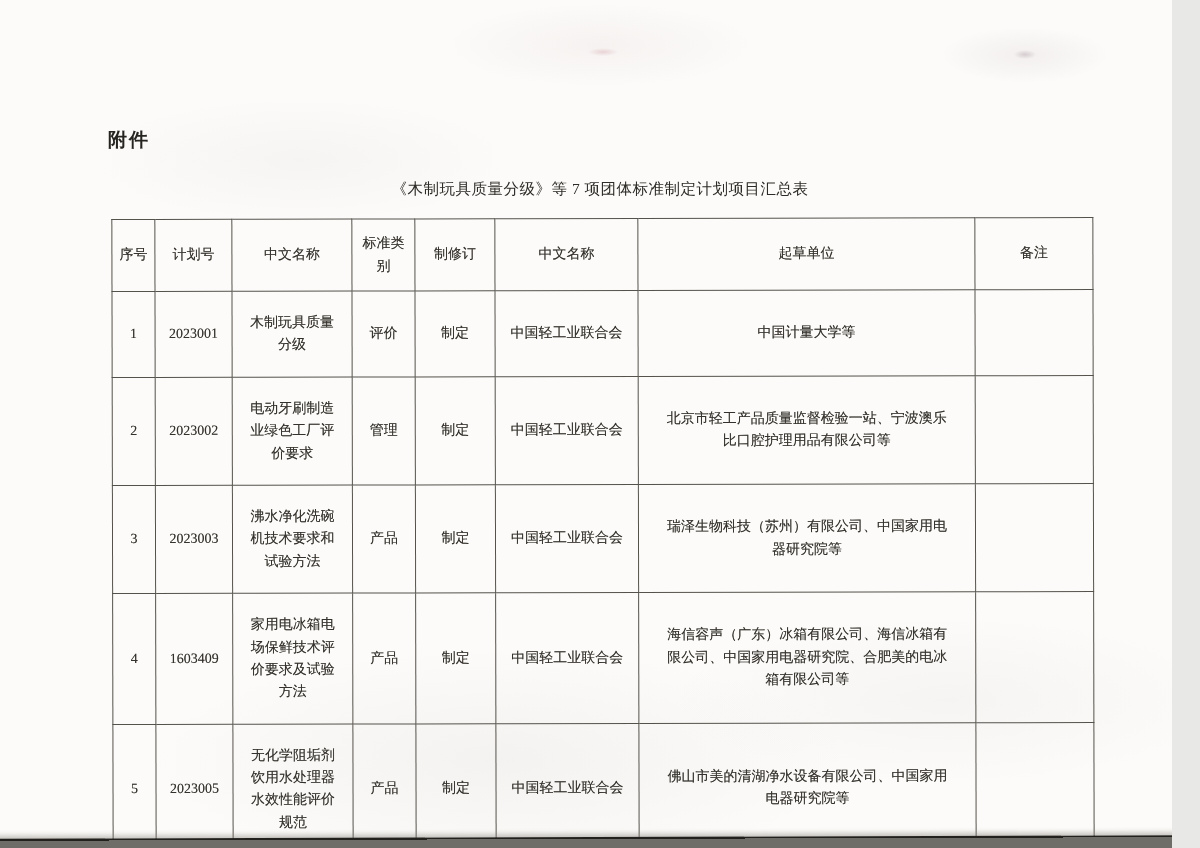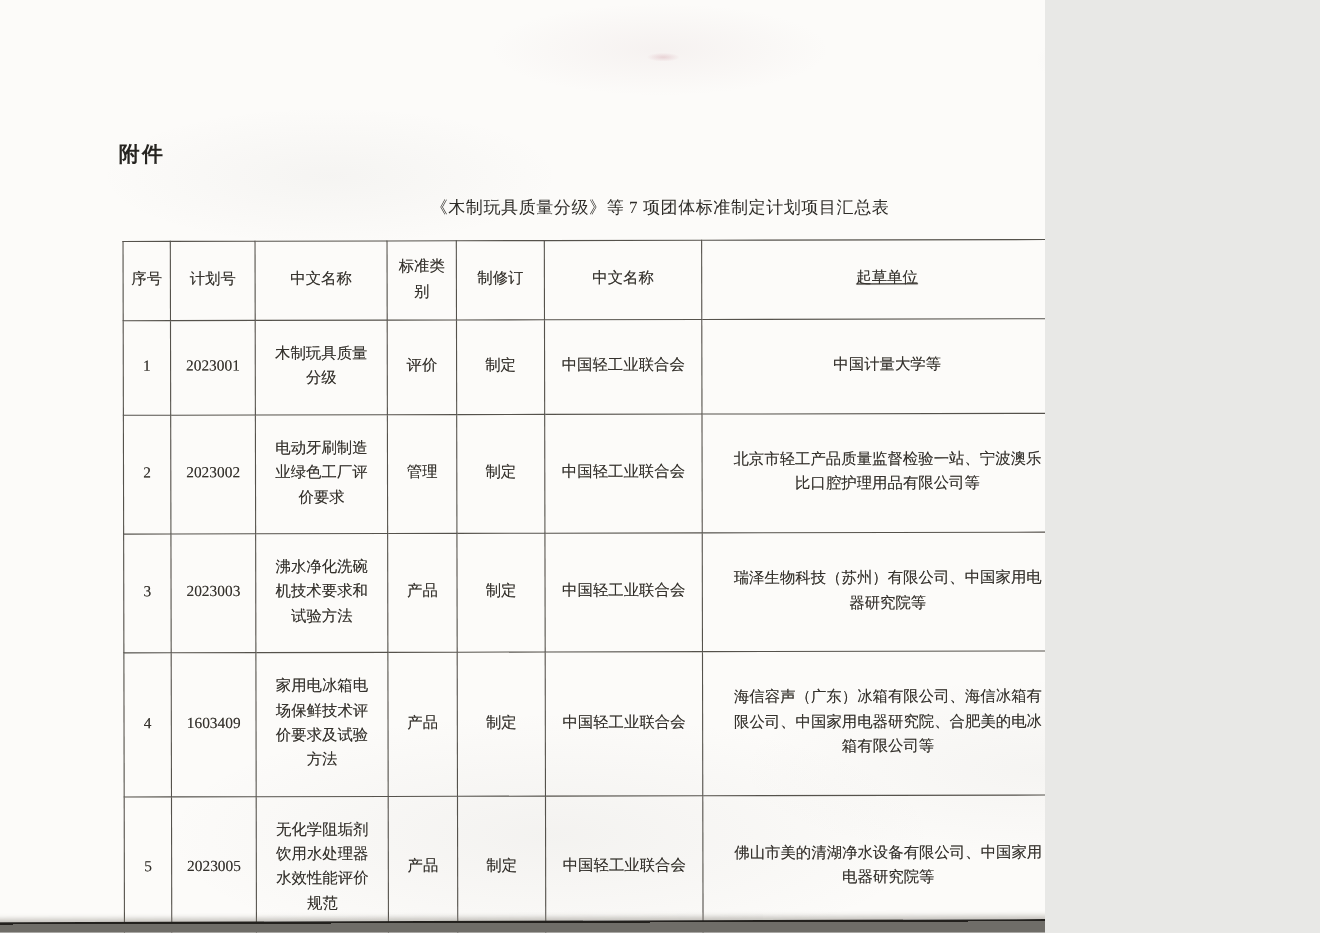--- a/index.html
+++ b/index.html
@@ -1,18 +1,18 @@
 <!DOCTYPE html>
 <html><head>
 <meta charset="utf-8">
 <style>
   html,body{margin:0;padding:0;background:#e8e8e6;}
   .page{
     position:relative;
-    width:950px;height:848px;
+    width:1172px;height:848px;
     background:#fcfbf9;
     overflow:hidden;
     font-family:"Liberation Serif","DejaVu Serif",serif;
     color:#33302c;
   }
   
   .page::before{
     content:"";position:absolute;inset:0;pointer-events:none;
     background:
       radial-gradient(220px 60px at 600px 45px, rgba(190,160,165,.10), transparent 70%),
@@ -42,21 +42,21 @@
     border:1px solid #55524c;
     text-align:center;vertical-align:middle;
     padding:2px 6px;line-height:1.6;
     font-weight:normal;
     text-shadow:0 0 .5px rgba(70,66,60,.55);
     overflow:hidden;
   }
   .std-table thead tr{height:72px;}
   .std-table td.c-name{padding:20px 13px;}
   .std-table td.c-draft{padding:2px 24px;}
-  .std-table th.h-draft{padding:2px 20px;text-decoration:underline;}
+  .std-table th.h-draft{padding:2px 20px;}
   
   .scan-edge{
     position:absolute;left:-6px;right:-6px;bottom:-3px;height:14px;
     background:linear-gradient(180deg,#23211e 0 2px,#6f6d68 2px 100%);
     transform:rotate(-0.18deg);
     box-shadow:0 -3px 5px rgba(130,126,118,.45);
   }
   .artifact{position:absolute;pointer-events:none;}
 </style>
 </head>

